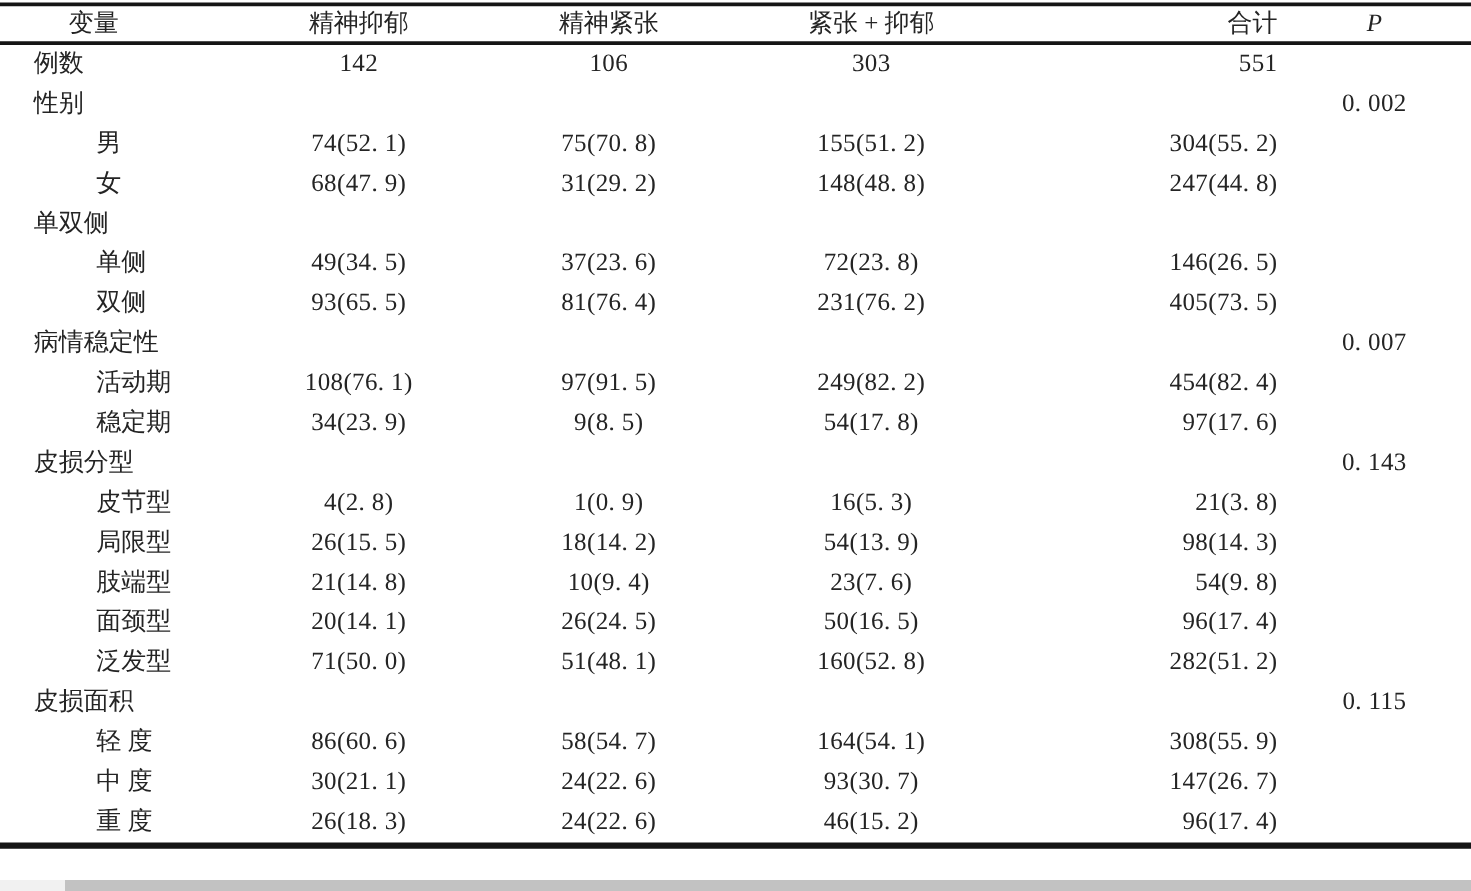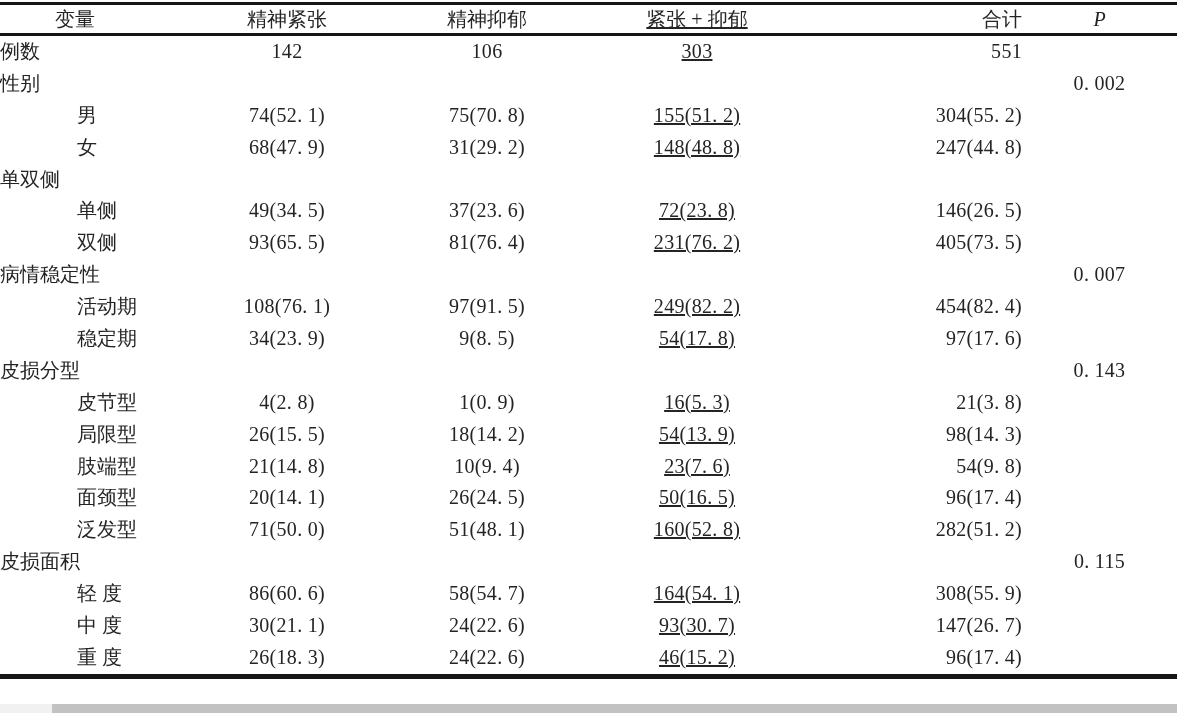--- a/index.html
+++ b/index.html
@@ -16,27 +16,27 @@
   .rule.top{height:3px;}
   .rule.mid{height:3px;}
   .rule.bottom{height:5px;}
   .tr{display:flex;width:1177px;}
   .thead{height:28px;line-height:28px;}
   .tbody-row{height:31.9px;line-height:31.9px;}
   .td{font-size:20px;white-space:pre;overflow:hidden;}
   .c0{width:187px;text-align:left;}
   .c1{width:200px;text-align:center;}
   .c2{width:200px;text-align:center;}
-  .c3{width:220px;text-align:center;text-decoration:underline;}
+  .c3{width:220px;text-align:center;}
   .c4{width:215px;text-align:right;}
   .c5{width:155px;text-align:center;}
   .th{font-size:20px;}
   .th.c0{padding-left:55px;width:132px;}
   .th.pcol{font-style:italic;}
-  .label-ind0{display:inline-block;}
+  .label-ind0{padding-left:27px;display:inline-block;}
   .label-ind1{padding-left:77px;display:inline-block;}
   .num{letter-spacing:0.3px;}
   .scrollbar-track{
     position:absolute;left:0;top:704px;width:1177px;height:9px;
     background:#f1f1f1;
   }
   .scrollbar-thumb{
     position:absolute;left:52px;top:0;width:1125px;height:9px;
     background:#c2c2c2;
   }
@@ -45,22 +45,22 @@
 <body>
 
 <div class="page">
 
   <div class="table">
 
     <div class="rule top"></div>
 
     <div class="tr thead">
       <div class="td c0 th">变量</div>
+      <div class="td c2 th">精神抑郁</div>
       <div class="td c1 th">精神紧张</div>
-      <div class="td c2 th">精神抑郁</div>
       <div class="td c3 th">紧张 + 抑郁</div>
       <div class="td c4 th">合计</div>
       <div class="td c5 th pcol">P</div>
     </div>
 
     <div class="rule mid"></div>
 
     <div id="tbody">
   <div class="tr tbody-row">
     <div class="td c0"><span class="row-label label-ind0">例数</span></div>

